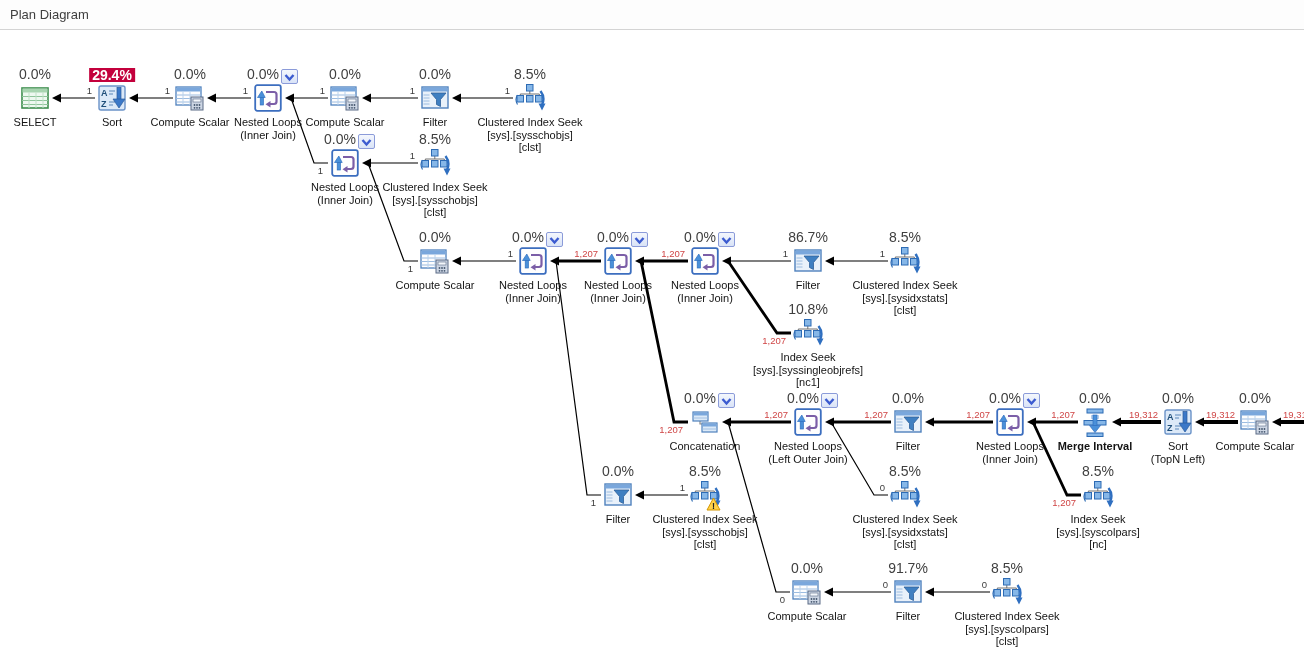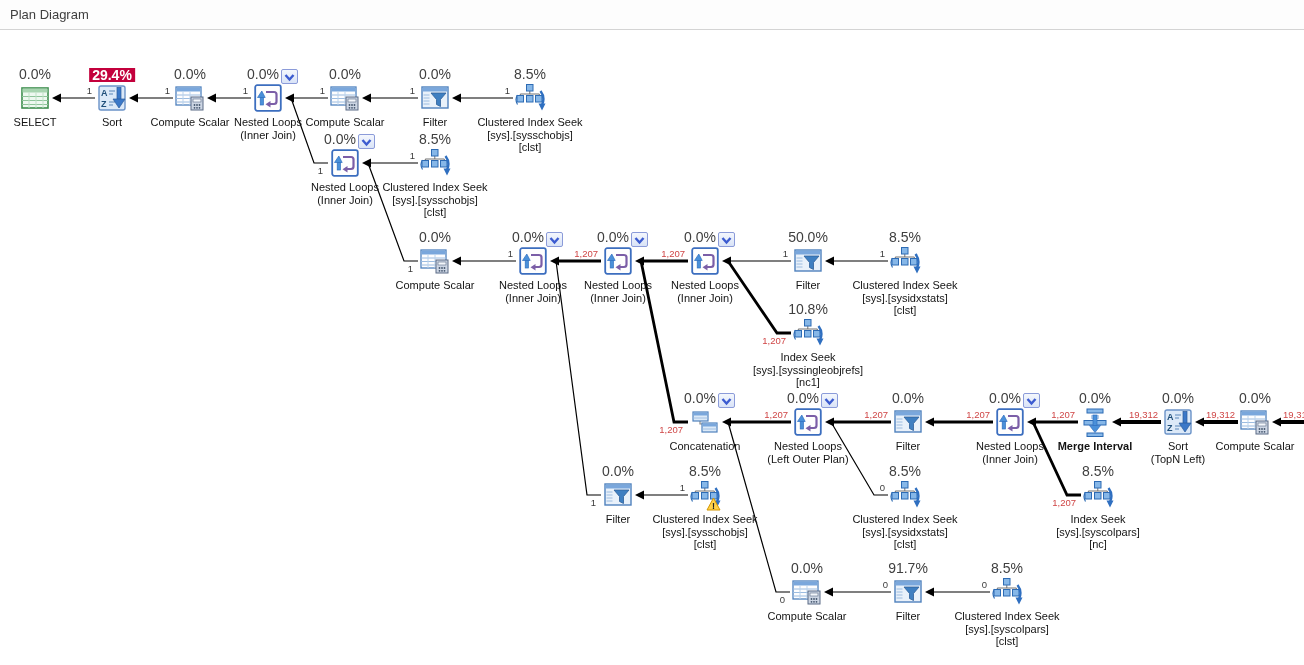--- a/index.html
+++ b/index.html
@@ -224,21 +224,21 @@
       <div class="chev" style="left: 718px; top: 202px;"><svg width="15" height="13">
           <path d="M3.5,4 L7.5,8.5 L11.5,4" stroke="#3c5bd0" stroke-width="2.4" fill="none"></path>
         </svg></div>
       <div class="node-label" style="left: 705px; top: 249px;">
         <div>Nested Loops</div>
         <div>(Inner Join)</div>
       </div>
       <div class="node-icon" style="left: 792px; top: 215px;"><svg width="32" height="32" viewBox="0 0 32 32">
           <use xlink:href="#sym-filter"></use>
         </svg></div>
-      <div class="pct" style="left: 808px; top: 201px;">50.0%</div>
+      <div class="pct" style="left: 808px; top: 201px;">86.7%</div>
       <div class="node-label" style="left: 808px; top: 249px;">
         <div>Filter</div>
       </div>
       <div class="node-icon" style="left: 889px; top: 215px;"><svg width="32" height="32" viewBox="0 0 32 32">
           <use xlink:href="#sym-seek"></use>
         </svg></div>
       <div class="pct" style="left: 905px; top: 201px;">8.5%</div>
       <div class="node-label" style="left: 905px; top: 249px;">
         <div>Clustered Index Seek</div>
         <div>[sys].[sysidxstats]</div>
@@ -265,21 +265,21 @@
       </div>
       <div class="node-icon" style="left: 792px; top: 376px;"><svg width="32" height="32" viewBox="0 0 32 32">
           <use xlink:href="#sym-nested-loops"></use>
         </svg></div>
       <div class="pct" style="left: 803px; top: 362px;">0.0%</div>
       <div class="chev" style="left: 821px; top: 363px;"><svg width="15" height="13">
           <path d="M3.5,4 L7.5,8.5 L11.5,4" stroke="#3c5bd0" stroke-width="2.4" fill="none"></path>
         </svg></div>
       <div class="node-label" style="left: 808px; top: 410px;">
         <div>Nested Loops</div>
-        <div>(Left Outer Plan)</div>
+        <div>(Left Outer Join)</div>
       </div>
       <div class="node-icon" style="left: 892px; top: 376px;"><svg width="32" height="32" viewBox="0 0 32 32">
           <use xlink:href="#sym-filter"></use>
         </svg></div>
       <div class="pct" style="left: 908px; top: 362px;">0.0%</div>
       <div class="node-label" style="left: 908px; top: 410px;">
         <div>Filter</div>
       </div>
       <div class="node-icon" style="left: 994px; top: 376px;"><svg width="32" height="32" viewBox="0 0 32 32">
           <use xlink:href="#sym-nested-loops"></use>

